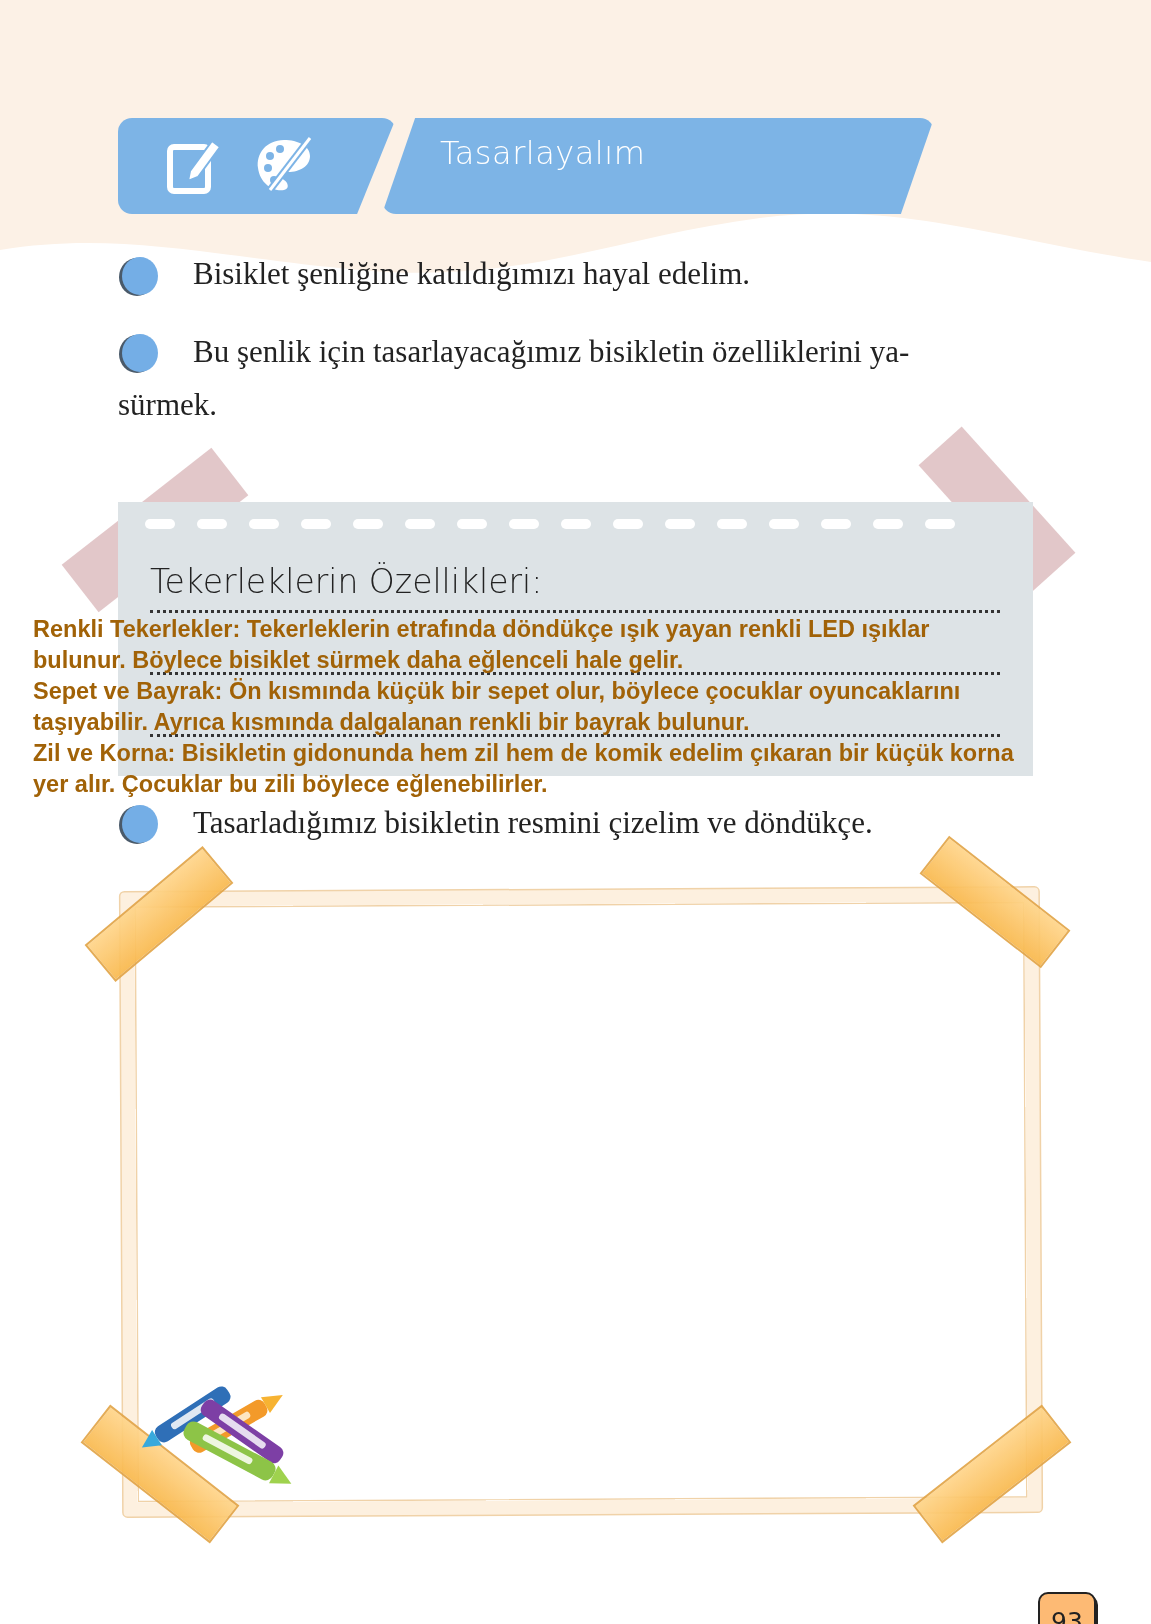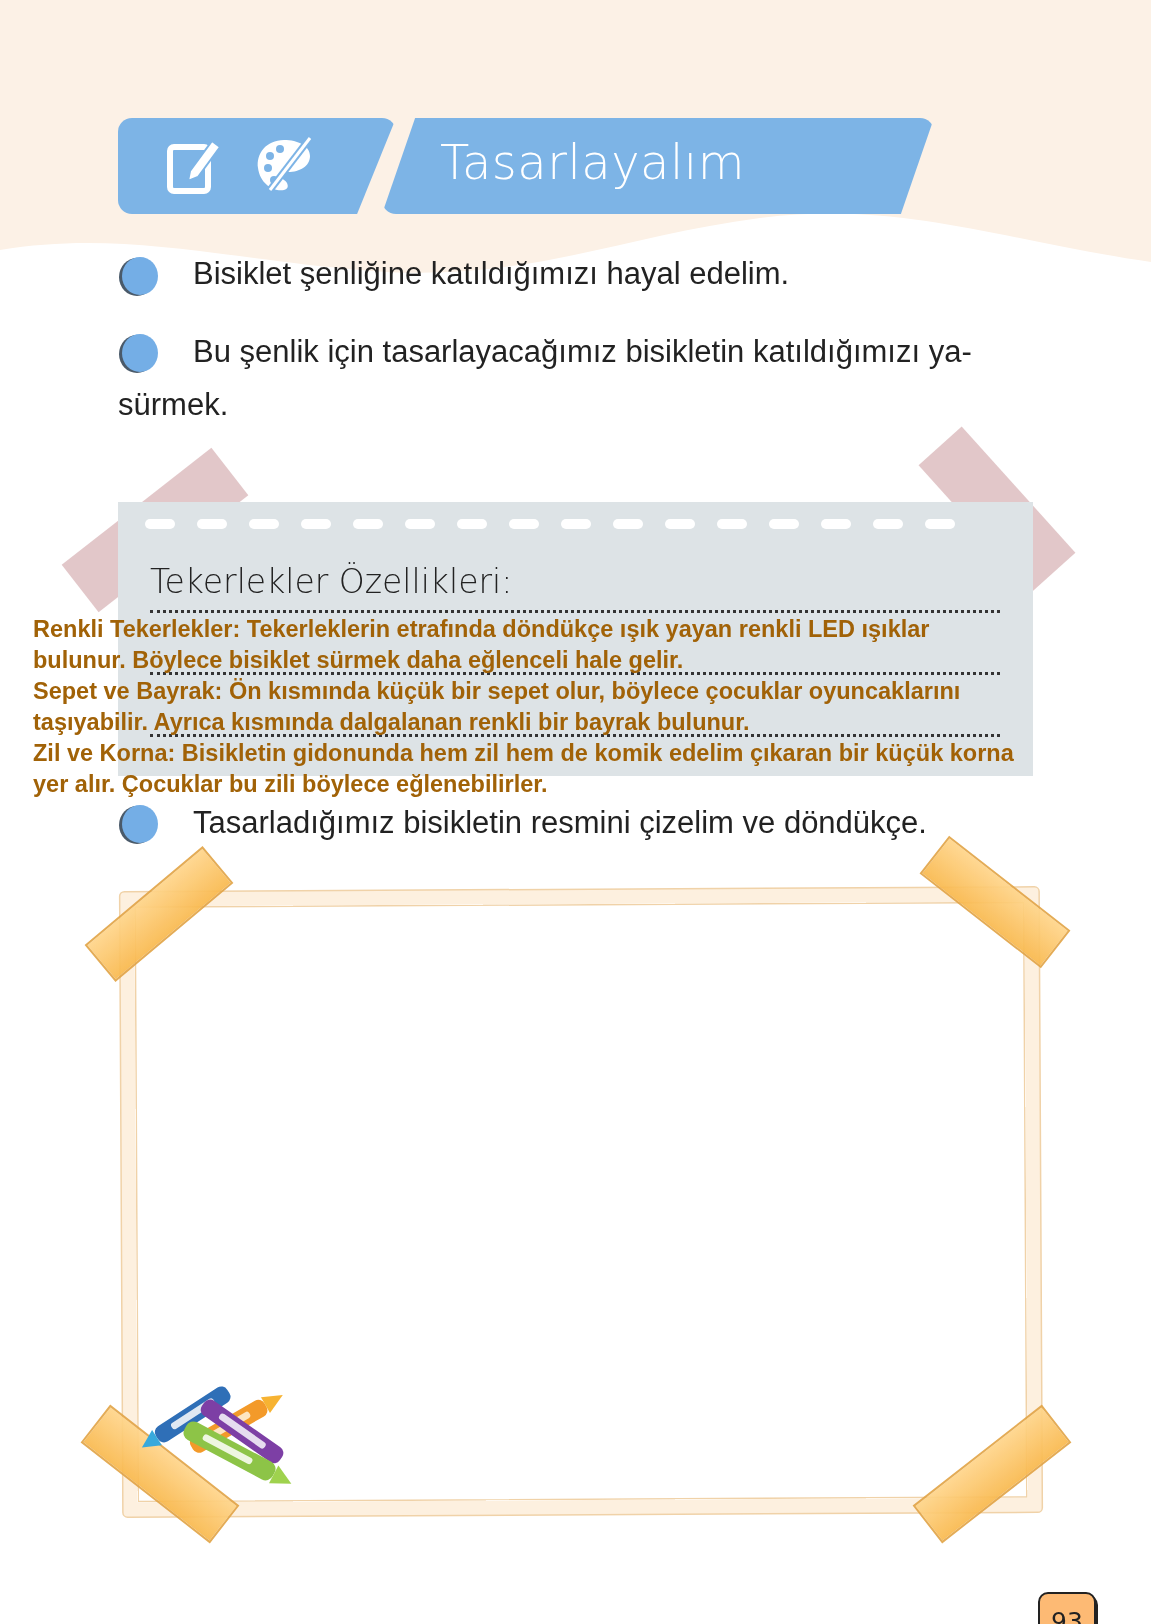--- a/index.html
+++ b/index.html
@@ -1,23 +1,23 @@
 <!DOCTYPE html>
 <html><head>
 <meta charset="utf-8">
 <style>
   html, body { margin:0; padding:0; }
   body { width:1151px; height:1624px; position:relative; overflow:hidden; background:#ffffff; font-family:"DejaVu Sans", sans-serif; }
   .top-wash { position:absolute; left:0; top:0; width:1151px; height:300px; }
   .abs { position:absolute; }
   .banner-left { left:118px; top:118px; width:278px; height:96px; background:#7db4e6; border-radius:14px; clip-path:polygon(0 0,100% 0,86% 100%,0 100%); }
   .banner-right { left:382px; top:118px; width:552px; height:96px; background:#7db4e6; border-radius:14px; clip-path:polygon(6% 0,100% 0,94% 100%,0 100%); }
-  .banner-title { left:440px; top:134px; font-size:48px; color:#ffffff; font-family:"DejaVu Sans", sans-serif; font-weight:300; letter-spacing:0.5px; }
+  .banner-title { left:440px; top:134px; font-size:32px; color:#ffffff; font-family:"DejaVu Sans", sans-serif; font-weight:300; letter-spacing:0.5px; }
   .bullet { width:36px; height:38px; border-radius:50%; background:#74aee6; box-shadow:-3px 1px 0 #4a5a6a; }
-  .task { font-size:31px; color:#222; font-family:Liberation Sans, sans-serif; font-weight:300; }
+  .task { font-size:31px; color:#222; font-family:Liberation Serif, serif; font-weight:300; }
   .panel { left:118px; top:502px; width:915px; height:274px; background:#dde3e6; }
   .dash-row { left:145px; top:519px; width:810px; height:10px; display:flex; justify-content:space-between; }
   .dash { width:30px; height:10px; background:#ffffff; border-radius:5px; }
   .panel-title { left:150px; top:562px; font-size:33px; color:#222; font-weight:300; }
   .dotline { height:4px; border-top:3px dotted #333; }
   .answer { left:33px; font-family:"Liberation Sans", sans-serif; font-weight:bold; font-size:23.5px; color:#a16207; line-height:31px; white-space:nowrap; }
   .tape-pink { background:rgba(190,130,135,0.45); }
   .frame { left:122px; top:890px; width:890px; height:596px; border:14px solid #fdf0df; box-shadow:0 0 0 1.5px #f0d2a8 inset, 0 0 0 1.5px #f0d2a8; background:#fff; border-radius:4px; transform:rotate(-0.3deg); }
   .tape-orange { background:linear-gradient(180deg,#ffd58a,#f9b94e); border:2px solid #e2a548; opacity:0.92; }
   .badge { left:1038px; top:1592px; width:54px; height:54px; border:2px solid #222; border-radius:10px; box-shadow:2px 3px 0 #222; background:#fdba74; display:flex; align-items:center; justify-content:center; font-size:25px; color:#222; }
@@ -43,21 +43,21 @@
   <path d="M16 56 L56 4" stroke="#7db4e6" stroke-width="7"></path>
     <path d="M16 56 L56 4" stroke="#fff" stroke-width="3"></path>
 </svg>
 <div class="abs banner-right"></div>
 <div class="abs banner-title">Tasarlayalım</div>
 
 <div class="abs bullet" style="left:122px;top:257px"></div>
 <div class="abs task" style="left:193px;top:256px">Bisiklet şenliğine katıldığımızı hayal edelim.</div>
 
 <div class="abs bullet" style="left:122px;top:334px"></div>
-<div class="abs task" style="left:193px;top:334px">Bu şenlik için tasarlayacağımız bisikletin katıldığımızı ya-</div>
+<div class="abs task" style="left:193px;top:334px">Bu şenlik için tasarlayacağımız bisikletin özelliklerini ya-</div>
 <div class="abs task" style="left:118px;top:387px">sürmek.</div>
 
 <div class="abs tape-pink" style="left:60px;top:500px;width:190px;height:60px;transform:rotate(-38deg)"></div>
 <div class="abs tape-pink" style="left:912px;top:480px;width:170px;height:58px;transform:rotate(48deg)"></div>
 <div class="abs panel"></div>
 <div class="abs dash-row">
   <span class="dash"></span>
     <span class="dash"></span>
     <span class="dash"></span>
     <span class="dash"></span>
@@ -67,21 +67,21 @@
     <span class="dash"></span>
     <span class="dash"></span>
     <span class="dash"></span>
     <span class="dash"></span>
     <span class="dash"></span>
     <span class="dash"></span>
     <span class="dash"></span>
     <span class="dash"></span>
     <span class="dash"></span>
 </div>
-<div class="abs panel-title">Tekerlekler Özellikleri:</div>
+<div class="abs panel-title">Tekerleklerin Özellikleri:</div>
 <div class="abs dotline" style="left:150px;top:610px;width:850px"></div>
 <div class="abs dotline" style="left:150px;top:672px;width:850px"></div>
 <div class="abs dotline" style="left:150px;top:734px;width:850px"></div>
 
 <div class="abs answer" style="top:614px">Renkli Tekerlekler: Tekerleklerin etrafında döndükçe ışık yayan renkli LED ışıklar</div>
 <div class="abs answer" style="top:645px">bulunur. Böylece bisiklet sürmek daha eğlenceli hale gelir.</div>
 <div class="abs answer" style="top:676px">Sepet ve Bayrak: Ön kısmında küçük bir sepet olur, böylece çocuklar oyuncaklarını</div>
 <div class="abs answer" style="top:707px">taşıyabilir. Ayrıca kısmında dalgalanan renkli bir bayrak bulunur.</div>
 <div class="abs answer" style="top:738px">Zil ve Korna: Bisikletin gidonunda hem zil hem de komik edelim çıkaran bir küçük korna</div>
 <div class="abs answer" style="top:769px">yer alır. Çocuklar bu zili böylece eğlenebilirler.</div>

